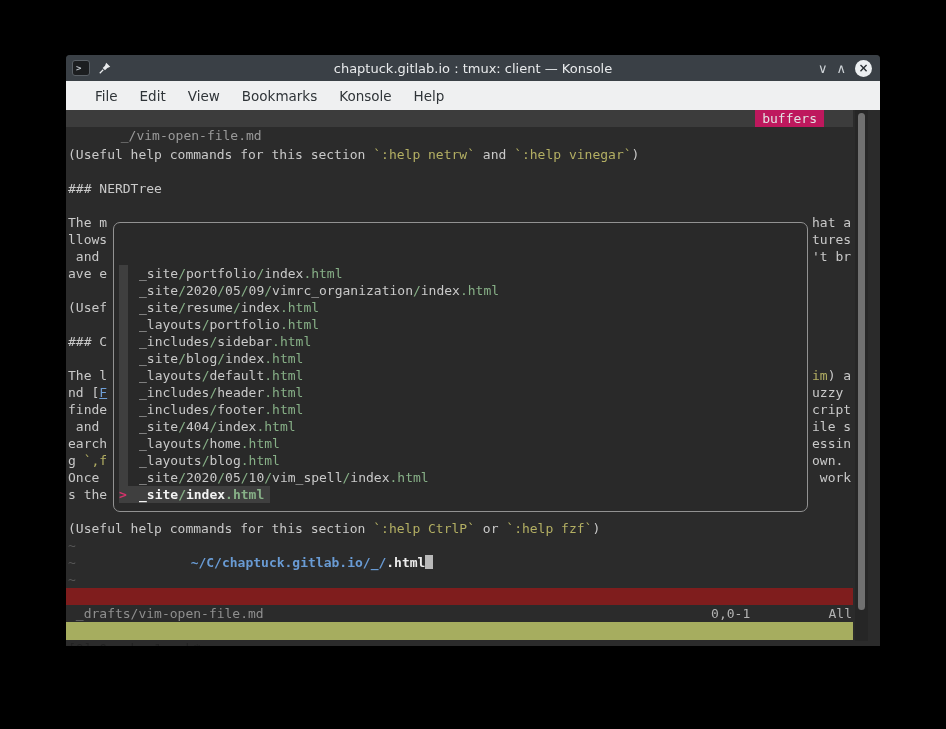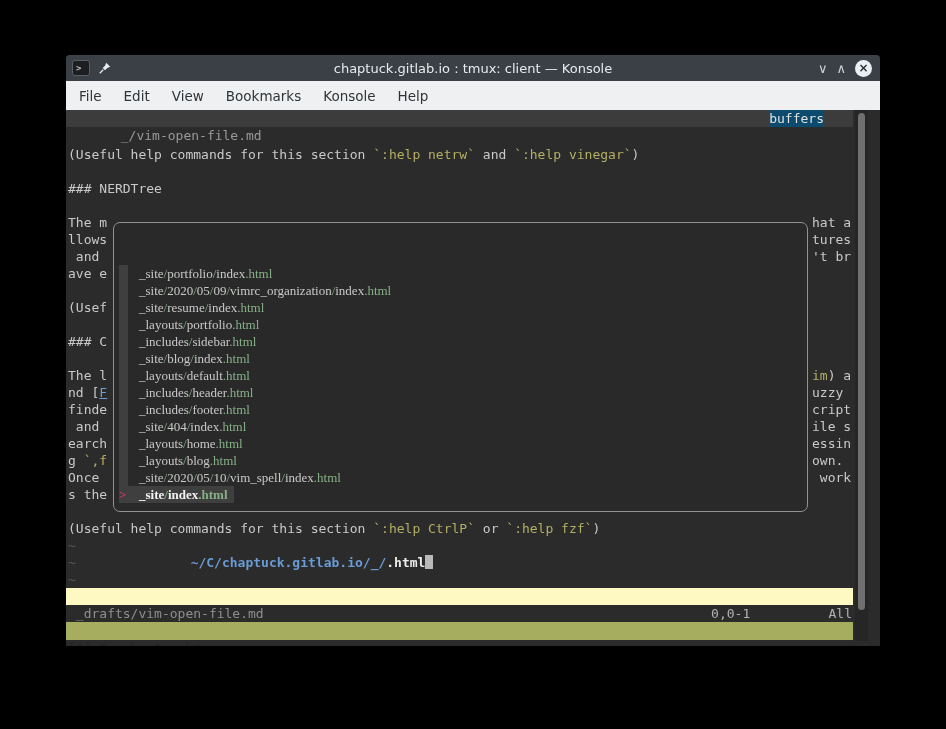--- a/index.html
+++ b/index.html
@@ -20,60 +20,60 @@
               font-size:13px; }
   .tb-right { margin-left:auto; display:flex; align-items:center; gap:9px;
               padding-right:8px; z-index:2; }
   .tb-btn { color:#ced3d7; font-size:13px; line-height:13px; cursor:default; }
   .close-btn { width:17px; height:17px; background:#eceff1; border-radius:50%;
                color:#2c3136; font:bold 12px/16px "DejaVu Sans",sans-serif;
                text-align:center; }
 
   
   .menubar { height:29px; background:#eff0f1; display:flex; align-items:center;
-             padding-left:2px; }
+             padding-left:18px; }
   .menu-item { color:#2f3438; font-size:13.5px; padding:4px 11px; }
 
   
   .term { position:relative; width:814px; height:536px; background:#2b2b2b;
           font-family:"DejaVu Sans Mono", monospace; font-size:13px; line-height:17px;
           color:#c9c9c9; white-space:pre; overflow:hidden; }
   .tline { position:absolute; height:17px; }
   .c-code { color:#b3af63;margin-top:40px; }
   .c-link { color:#6f9fd6; text-decoration:underline; }
 
   .tabline { position:absolute; left:0; top:0; width:787px; height:17px;
              background:#3c3c3c; color:#9a9a9a; }
-  .chip { position:absolute; right:29px; top:0; height:17px; background:#0c4a6e;
-          color:#e2e2e2; padding:0 0; }
+  .chip { position:absolute; right:29px; top:0; height:17px; background:#be185d;
+          color:#e2e2e2; padding:0 7px; }
 
   .tilde { position:absolute; left:2px; color:#555; }
 
   .statusline { position:absolute; left:0; top:478px; width:787px; height:17px;
-                background:#fef9c3; color:#8f8f8f; }
+                background:#7f1d1d; color:#8f8f8f; }
   .statusline .sl-left { position:absolute; left:2px; }
   .statusline .sl-right { position:absolute; right:2px; }
   .ruler { position:absolute; top:495px; right:28px; height:29px; color:#b3b3b3; }
 
   .tmuxbar { position:absolute; left:0; top:512px; width:787px; height:18px;
              background:#a6ad5f; color:#222; line-height:18px; }
   .tmuxbar .tm-left { position:absolute; left:2px; }
 
   
   .sb-track { position:absolute; left:789px; top:0; width:13px; height:531px;
               background:#262626; }
   .sb-thumb { position:absolute; left:3px; top:3px; width:7px; height:497px;
               background:#707070; border-radius:4px; }
 
   
   .fzf { position:absolute; left:47px; top:112px; width:695px; height:290px;
          background:#292929; border:1px solid #929292; border-radius:7px;
          padding:8px 0 0 5px; }
   .frow { height:17px; display:flex; }
-  .rowbox { display:inline-flex; padding-right:6px;font-family:Liberation Serif, serif; }
+  .rowbox { display:inline-flex; padding-right:6px; }
   .gutter { display:inline-block; width:9px; background:#3f3f3f; color:#d6336c;
             font-weight:bold; margin-right:11px; text-align:left; }
   .frow.sel .rowbox { background:#3f3f3f; }
   .frow.sel .ftext { color:#f2f2f2; font-weight:bold; }
   .g { color:#87b087; }
   .crow { height:17px; padding-left:25px; color:#b9b893; }
   .prow { height:17px; padding-left:9px; font-weight:bold; }
   .p-prompt { color:#699bd4; }
   .p-query { color:#ececec; }
   .cursor { display:inline-block; width:8px; height:14px; background:#b9b9b9;

